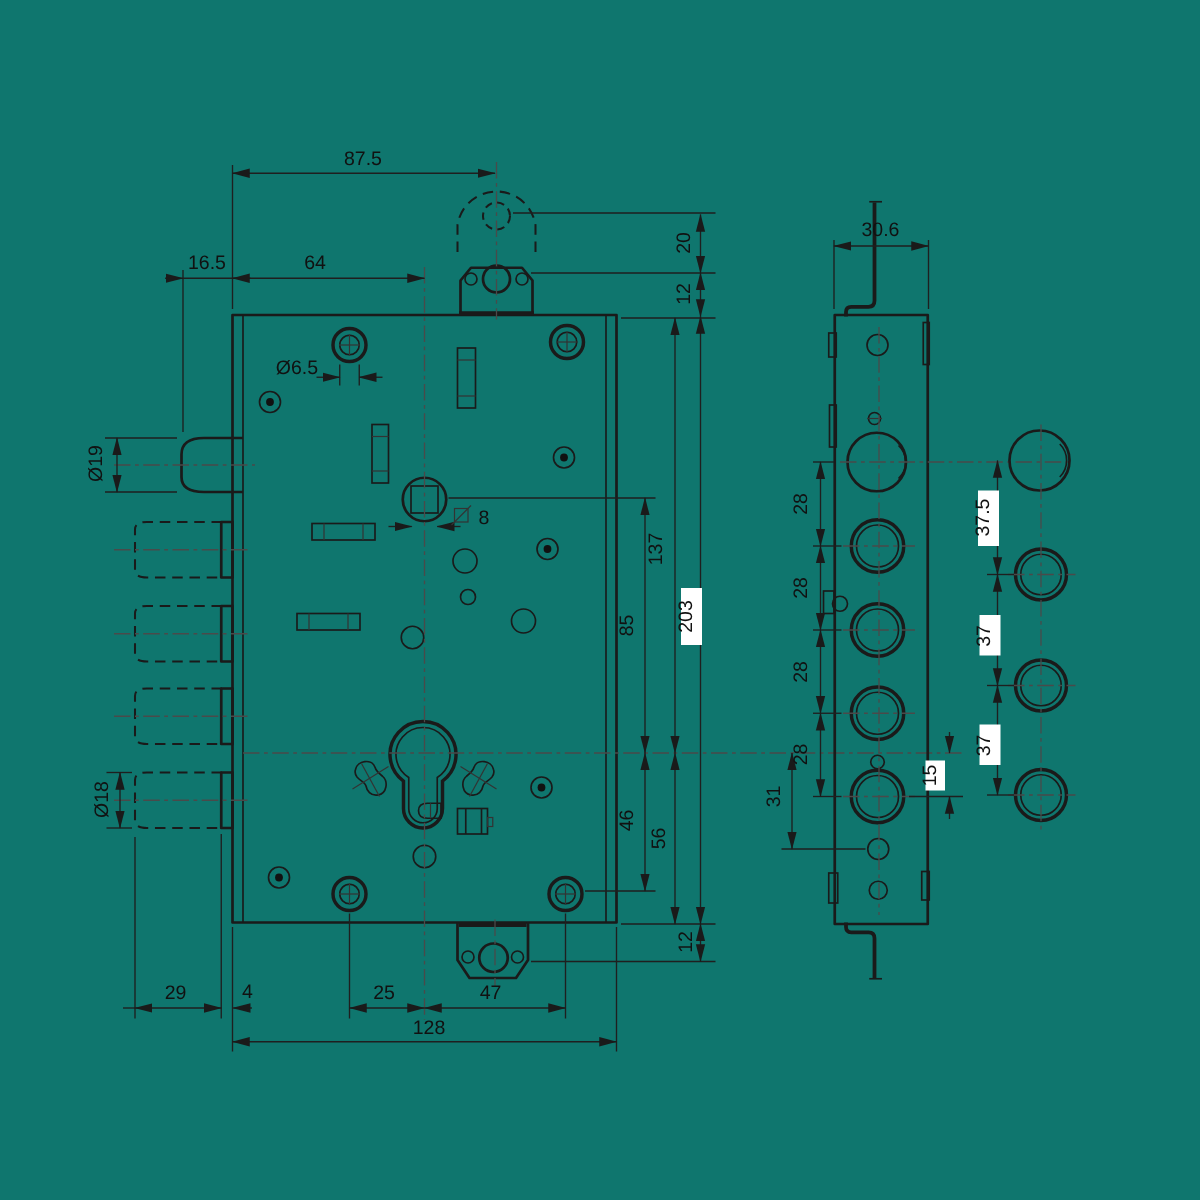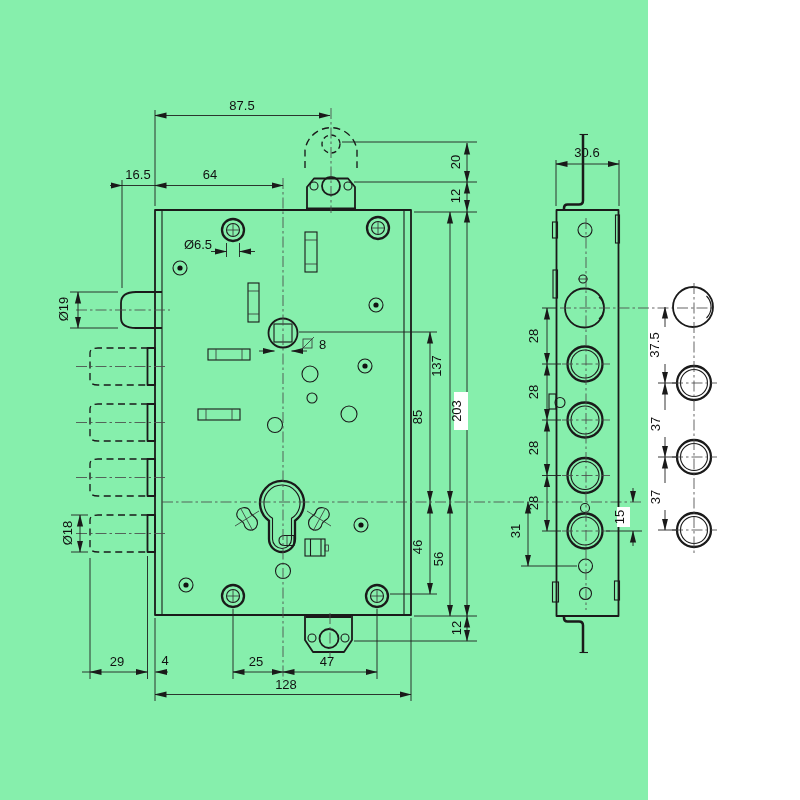--- a/index.html
+++ b/index.html
@@ -1,16 +1,16 @@
 <!DOCTYPE html>
 <html><head>
 <meta charset="utf-8">
 <style>
   html,body{margin:0;padding:0;background:#ffffff;}
-  .stage{width:648px;height:800px;background:#86efac;position:relative;font-family:"Liberation Sans",sans-serif;}
+  .stage{width:800px;height:800px;background:#0f766e;position:relative;font-family:"Liberation Sans",sans-serif;}
   svg{display:block;}
   .ol{stroke:#1a1a1a;stroke-width:1.8;fill:none;stroke-linejoin:round;}
   .ol-th{stroke:#1a1a1a;stroke-width:2.3;fill:none;}
   .thin{stroke:#1a1a1a;stroke-width:1.1;fill:none;}
   .xthin{stroke:#333;stroke-width:0.8;fill:none;}
   .dash{stroke:#1a1a1a;stroke-width:1.35;fill:none;stroke-dasharray:7 4.5;}
   .dashc{stroke:#1a1a1a;stroke-width:1.35;fill:none;stroke-dasharray:5 3.5;}
   .cl{stroke:#4a4a4a;stroke-width:0.85;fill:none;stroke-dasharray:11 3 2.5 3;}
   .dim{stroke:#1f1f1f;stroke-width:0.9;fill:none;}
   .dtx{font-size:13px;fill:#111;}

